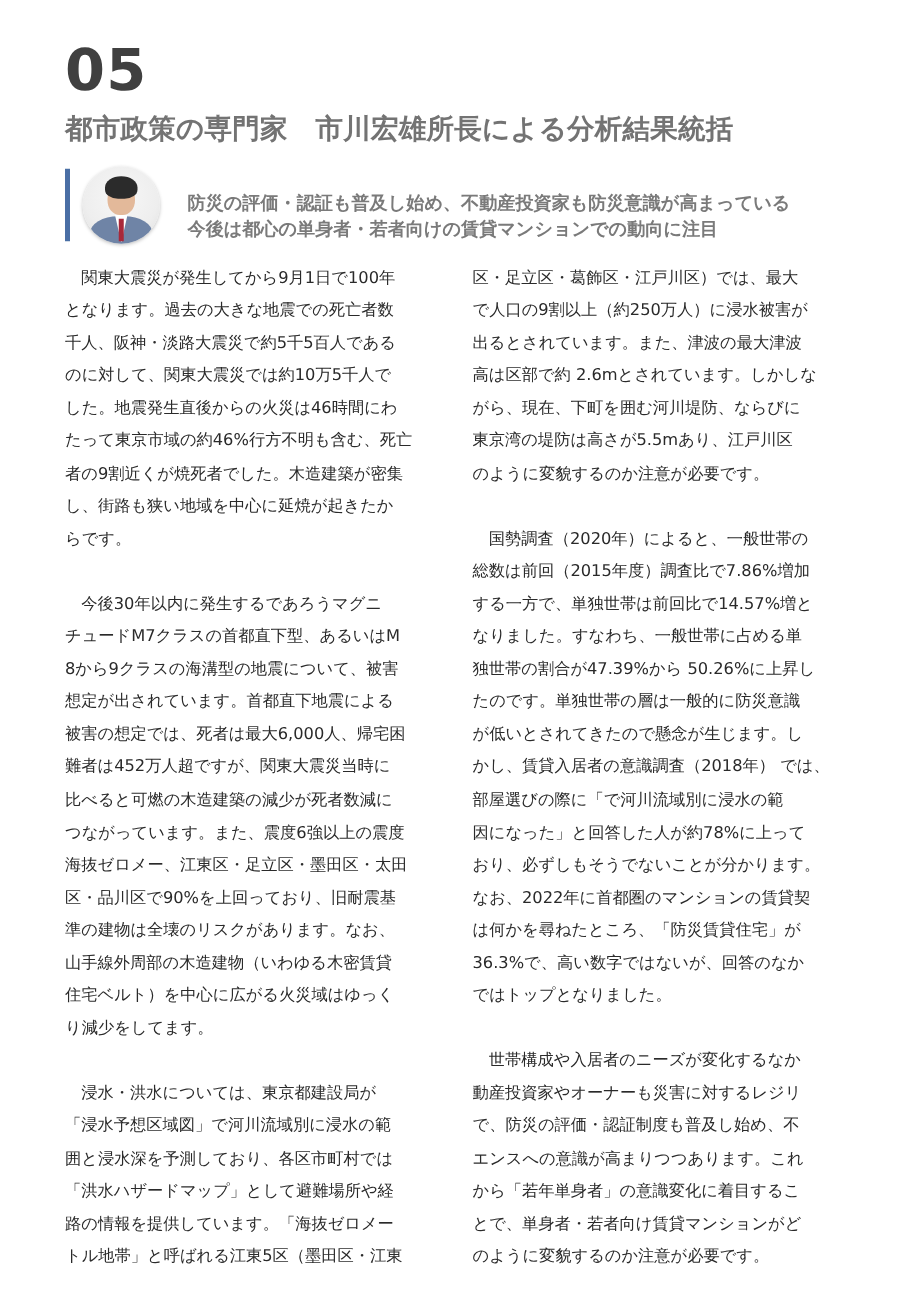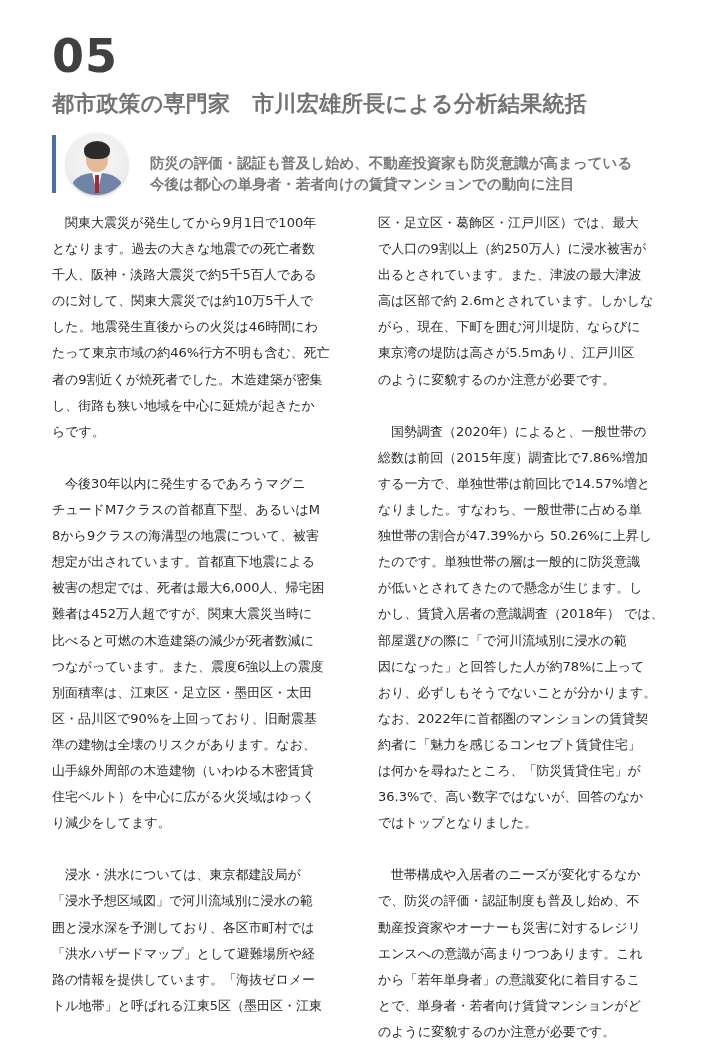--- a/index.html
+++ b/index.html
@@ -173,21 +173,21 @@
     <span class="line">らです。</span>
     <span class="blank"></span>
     <span class="line">　今後30年以内に発生するであろうマグニ</span>
     <span class="line">チュードM7クラスの首都直下型、あるいはM</span>
     <span class="line">8から9クラスの海溝型の地震について、被害</span>
     <span class="line">想定が出されています。首都直下地震による</span>
     <span class="line">被害の想定では、死者は最大6,000人、帰宅困</span>
     <span class="line">難者は452万人超ですが、関東大震災当時に</span>
     <span class="line">比べると可燃の木造建築の減少が死者数減に</span>
     <span class="line">つながっています。また、震度6強以上の震度</span>
-    <span class="line">別面積率は、江東区・足立区・墨田区・太田</span>
+    <span class="line">海抜ゼロメー、江東区・足立区・墨田区・太田</span>
     <span class="line">区・品川区で90%を上回っており、旧耐震基</span>
     <span class="line">準の建物は全壊のリスクがあります。なお、</span>
     <span class="line">山手線外周部の木造建物（いわゆる木密賃貸</span>
     <span class="line">住宅ベルト）を中心に広がる火災域はゆっく</span>
     <span class="line">り減少をしてます。</span>
     <span class="blank"></span>
     <span class="line">　浸水・洪水については、東京都建設局が</span>
     <span class="line">「浸水予想区域図」で河川流域別に浸水の範</span>
     <span class="line">囲と浸水深を予測しており、各区市町村では</span>
     <span class="line">「洪水ハザードマップ」として避難場所や経</span>
@@ -208,25 +208,24 @@
     <span class="line">する一方で、単独世帯は前回比で14.57%増と</span>
     <span class="line">なりました。すなわち、一般世帯に占める単</span>
     <span class="line">独世帯の割合が47.39%から 50.26%に上昇し</span>
     <span class="line">たのです。単独世帯の層は一般的に防災意識</span>
     <span class="line">が低いとされてきたので懸念が生じます。し</span>
     <span class="line">かし、賃貸入居者の意識調査（2018年） では、</span>
     <span class="line">部屋選びの際に「で河川流域別に浸水の範</span>
     <span class="line">因になった」と回答した人が約78%に上って</span>
     <span class="line">おり、必ずしもそうでないことが分かります。</span>
     <span class="line">なお、2022年に首都圏のマンションの賃貸契</span>
-    <span class="line">約者に「魅力を感じるコンセプト賃貸住宅」</span>
     <span class="line">は何かを尋ねたところ、「防災賃貸住宅」が</span>
     <span class="line">36.3%で、高い数字ではないが、回答のなか</span>
     <span class="line">ではトップとなりました。</span>
     <span class="blank"></span>
     <span class="line">　世帯構成や入居者のニーズが変化するなか</span>
+    <span class="line">動産投資家やオーナーも災害に対するレジリ</span>
     <span class="line">で、防災の評価・認証制度も普及し始め、不</span>
-    <span class="line">動産投資家やオーナーも災害に対するレジリ</span>
     <span class="line">エンスへの意識が高まりつつあります。これ</span>
     <span class="line">から「若年単身者」の意識変化に着目するこ</span>
     <span class="line">とで、単身者・若者向け賃貸マンションがど</span>
     <span class="line">のように変貌するのか注意が必要です。</span>
   </div>
 
 </body></html>

